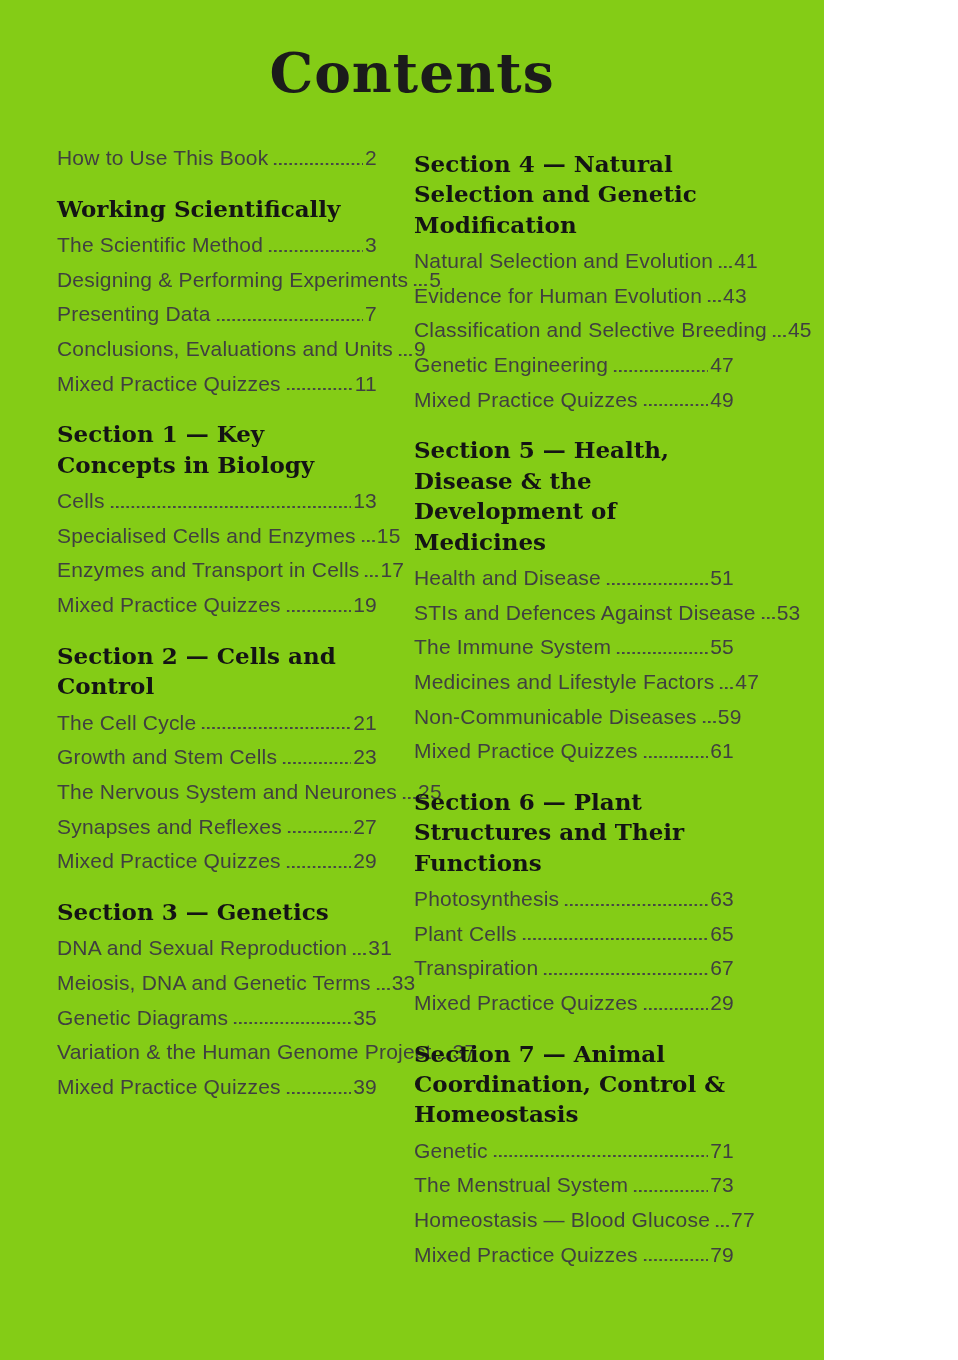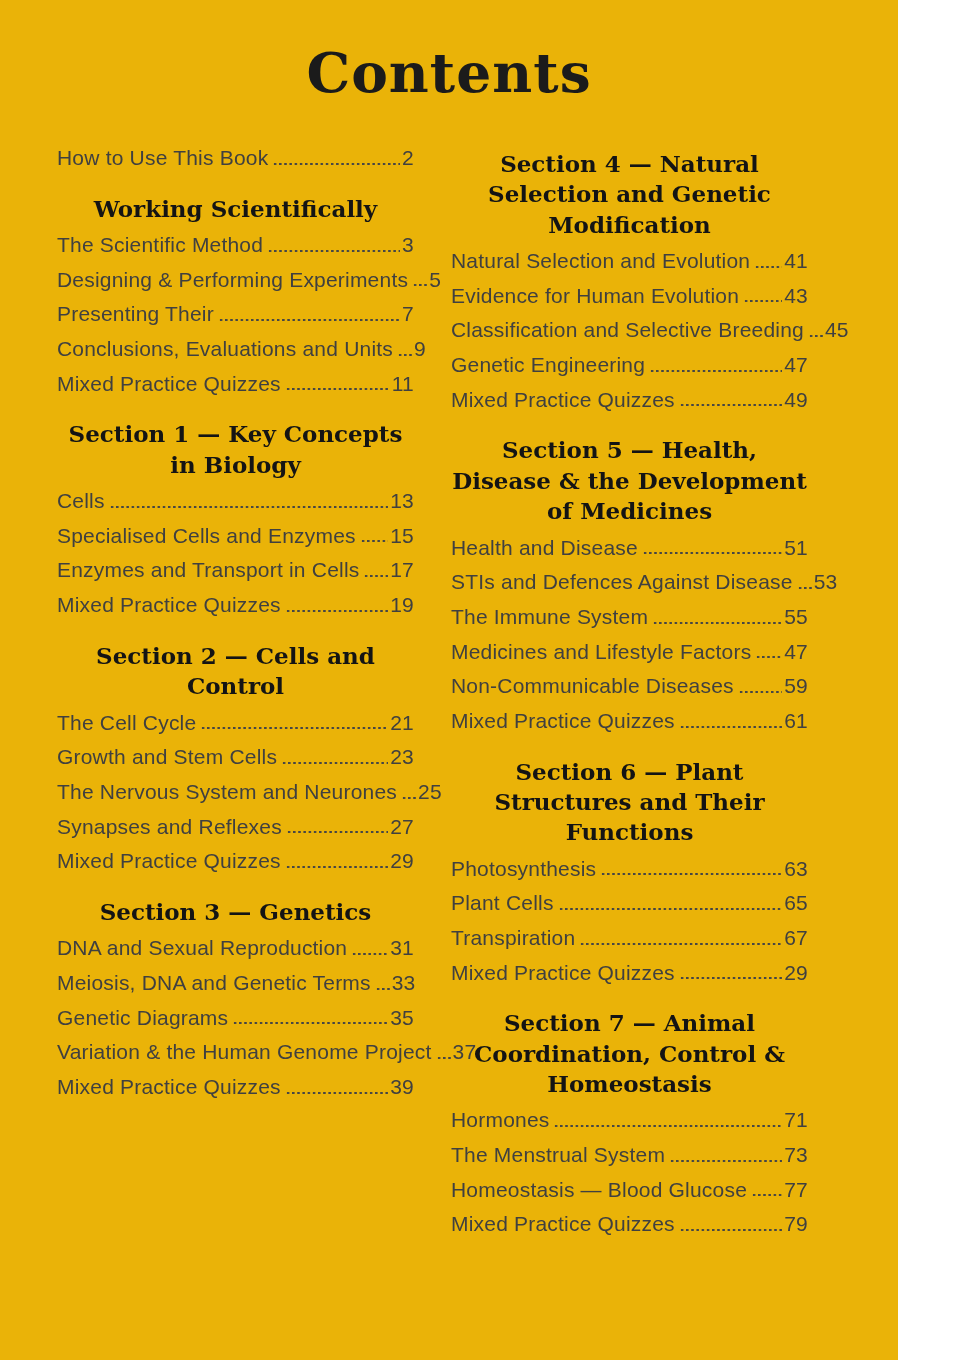--- a/index.html
+++ b/index.html
@@ -1,20 +1,20 @@
 <!DOCTYPE html>
 <html><head>
 <meta charset="utf-8">
 <style>
   html, body { margin: 0; padding: 0; background: #ffffff; }
   .sheet {
     position: relative;
-    width: 898px;
+    width: 824px;
     height: 1360px;
-    background: #eab308;
+    background: #84cc16;
     overflow: hidden;
     font-family: "Liberation Sans", sans-serif;
   }
   .page-title {
     margin: 40px 0 0 0;
     text-align: center;
     font-family: "DejaVu Serif", serif;
     font-weight: bold;
     font-size: 55px;
     letter-spacing: 1px;
@@ -27,21 +27,20 @@
     align-items: flex-start;
   }
   .col { flex: 1 1 0; min-width: 0; }
   .group-heading {
     font-family: "DejaVu Serif", serif;
     font-weight: bold;
     font-size: 23px;
     line-height: 1.32;
     color: #141414;
     margin: 24px 0 10px 0;
-    text-align: center;
   }
   .col > .group:first-child .group-heading { margin-top: 2px; }
   .entries { list-style: none; margin: 0; padding: 0; }
   .entry {
     display: flex;
     align-items: baseline;
     font-size: 21px;
     line-height: 1.08;
     color: #404040;
     letter-spacing: 0.2px;
@@ -85,21 +84,21 @@
     <span class="entry-title">The Scientific Method</span>
     <span class="leader"></span>
     <span class="entry-page">3</span>
   </li>
             <li class="entry">
     <span class="entry-title">Designing &amp; Performing Experiments</span>
     <span class="leader"></span>
     <span class="entry-page">5</span>
   </li>
             <li class="entry">
-    <span class="entry-title">Presenting Their</span>
+    <span class="entry-title">Presenting Data</span>
     <span class="leader"></span>
     <span class="entry-page">7</span>
   </li>
             <li class="entry">
     <span class="entry-title">Conclusions, Evaluations and Units</span>
     <span class="leader"></span>
     <span class="entry-page">9</span>
   </li>
             <li class="entry">
     <span class="entry-title">Mixed Practice Quizzes</span>
@@ -282,21 +281,21 @@
     <span class="entry-title">Mixed Practice Quizzes</span>
     <span class="leader"></span>
     <span class="entry-page">29</span>
   </li>
           </ul>
   </section>
         <section class="group">
     <h2 class="group-heading">Section 7 — Animal Coordination, Control &amp; Homeostasis</h2>
     <ul class="entries">
             <li class="entry">
-    <span class="entry-title">Hormones</span>
+    <span class="entry-title">Genetic</span>
     <span class="leader"></span>
     <span class="entry-page">71</span>
   </li>
             <li class="entry">
     <span class="entry-title">The Menstrual System</span>
     <span class="leader"></span>
     <span class="entry-page">73</span>
   </li>
             <li class="entry">
     <span class="entry-title">Homeostasis — Blood Glucose</span>

